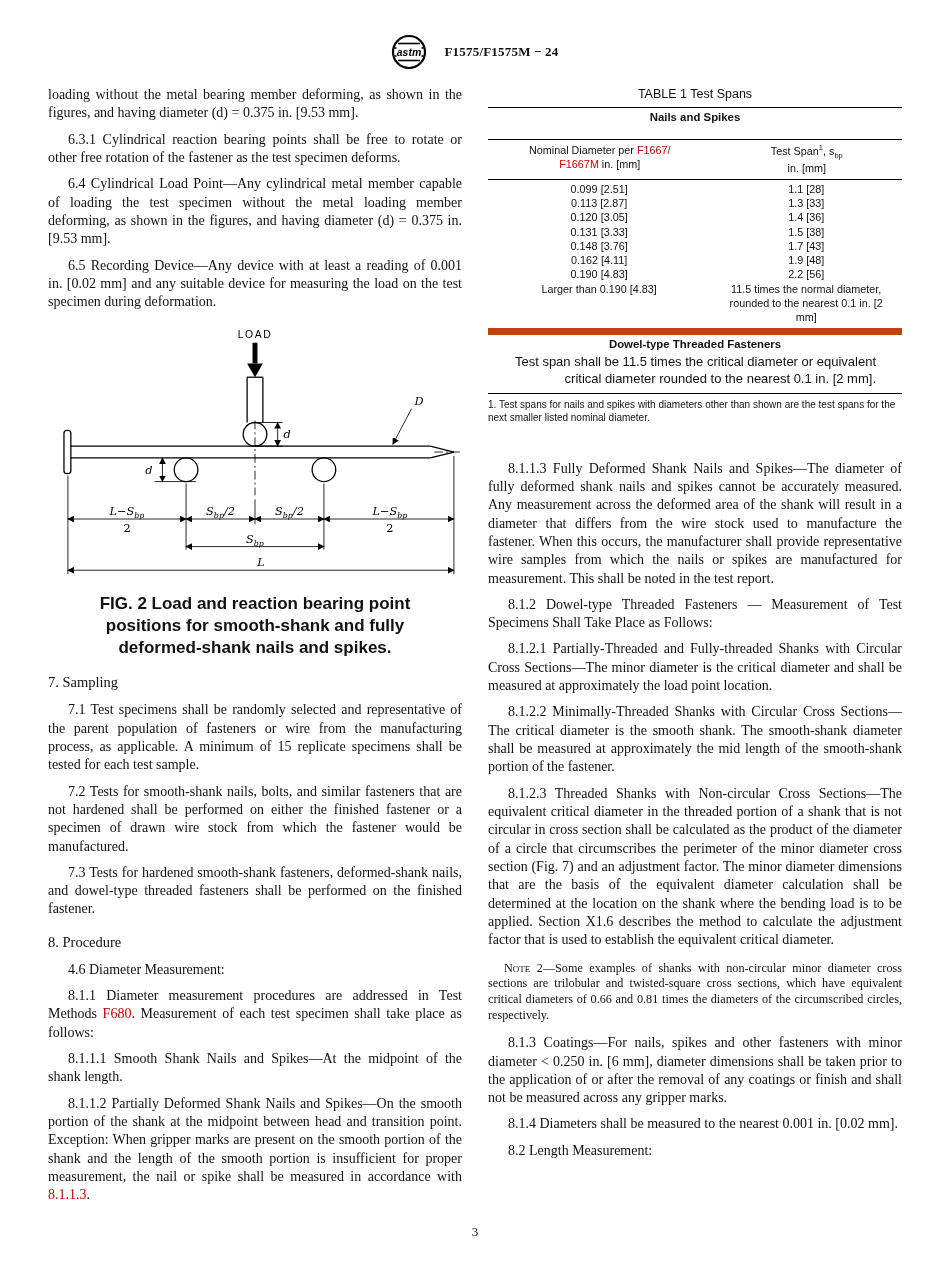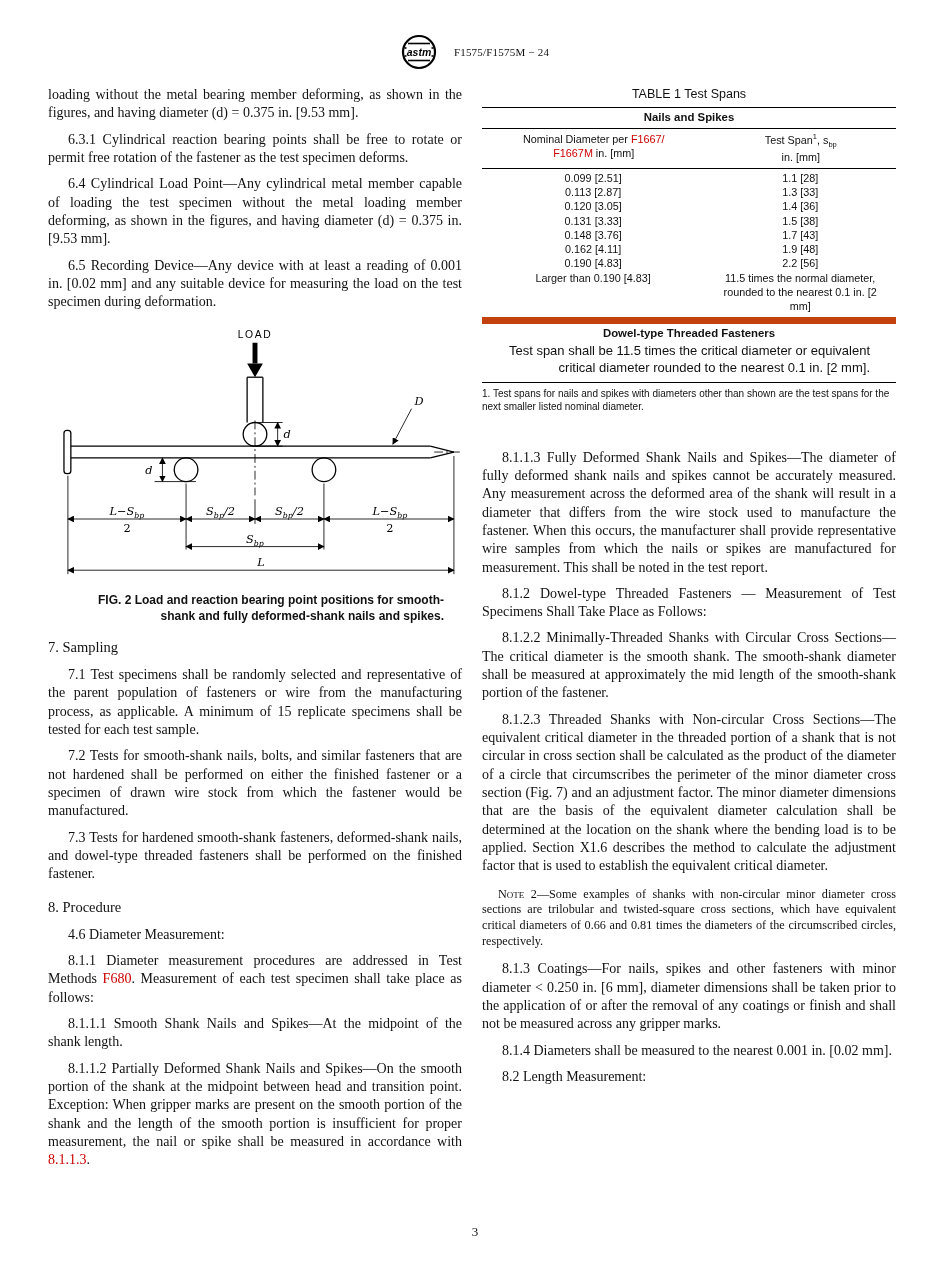--- a/index.html
+++ b/index.html
@@ -1,46 +1,46 @@
 <!DOCTYPE html>
 <html><head>
 <meta charset="utf-8">
 <style>
   html,body{margin:0;padding:0}
   body{width:950px;height:1272px;background:#fff;color:#111;position:relative;overflow:hidden;
        font-family:"Liberation Serif",serif;}
   .page{padding:34px 48px 0}
   .header{display:flex;align-items:center;justify-content:center;gap:17px;margin-bottom:16px}
-  .doc-title{font-weight:400;font-size:11px;letter-spacing:.2px}
-  .columns{display:flex;gap:20px}
+  .doc-title{font-weight:700;font-size:13px;letter-spacing:.2px}
+  .columns{display:flex;gap:26px}
   .col{width:414px;font-size:14px;line-height:1.31;text-align:justify}
   p{margin:0 0 8px;text-indent:20px}
   p.cont{text-indent:0}
   .sec-head{font-weight:400;margin:14px 0 9px;font-size:14.5px;text-align:left}
   .it{}
   .link{color:#cc0000;text-decoration:none;cursor:pointer}
   .note{font-size:12.2px;line-height:1.28;margin:11px 0;text-indent:16px}
   .nlabel{font-variant:small-caps}
 
   
   .figure-block{margin:14px 0 12px;text-indent:0;text-align:center}
-  .fig-caption{font-family:"Liberation Sans",sans-serif;font-weight:700;font-size:12px;
-               text-align:right;line-height:1.3;margin:4px 18px 0}
+  .fig-caption{font-family:"Liberation Sans",sans-serif;font-weight:700;font-size:17px;
+               text-align:center;line-height:1.3;margin:4px 18px 0}
   .fig-line{stroke:#000;stroke-width:1.3;fill:none}
   .fig-thin{stroke:#000;stroke-width:.85;fill:none}
   .fig-dash{stroke:#000;stroke-width:.85;fill:none;stroke-dasharray:9 3 2 3}
   .fig-text{font-family:"DejaVu Serif",serif;font-style:italic;font-size:11.5px;fill:#000}
   .fig-up{font-style:normal}
   .fig-sans{font-family:"Liberation Sans",sans-serif;font-size:10.5px;letter-spacing:1.6px;fill:#000}
 
   
   .table1{font-family:"Liberation Sans",sans-serif;margin-bottom:36px}
   .t-title{font-weight:400;font-size:12.5px;text-align:center;margin-bottom:5px}
   .t-box{border-top:1.3px solid #000}
-  .t-sec{font-weight:700;font-size:11.4px;text-align:center;padding:2px 0 3px;border-bottom:1px solid #000}
+  .t-sec{font-weight:700;font-size:11.4px;text-align:center;padding:2px 0 14px;border-bottom:1px solid #000}
   .t-sec.dowel{border-bottom:none;padding-bottom:1px}
   .t-headrow{display:flex;border-bottom:1px solid #000;padding:3px 0 4px}
   .t-h{font-size:10.8px;text-align:center;line-height:1.3}
   .c1{width:54%}.c2{width:46%}
   .t-body{padding:2px 0 4px;border-bottom:7px solid #c2410c}
   .t-row{display:flex}
   .t-c{font-size:10.8px;text-align:center;line-height:1.32;padding:0 8px}
   .t-dowel{font-size:13px;text-align:right;line-height:1.28;padding:1px 26px 5px;border-bottom:1.3px solid #000}
   .t-foot{font-size:10px;line-height:1.3;padding-top:4px;text-align:left}
   sup{font-size:7.5px;vertical-align:super}
@@ -66,21 +66,21 @@
     <span class="doc-title">F1575/F1575M − 24</span>
   </div>
 
   <div class="columns">
 
     <div class="col">
       <p class="cont">
         <span>loading without the metal bearing member deforming, as shown in the figures, and having diameter (d) = 0.375 in. [9.53 mm].</span>
       </p>
       <p>
-        <span>6.3.1 Cylindrical reaction bearing points shall be free to rotate or permit free rotation of the fastener as the test specimen deforms.</span>
+        <span>6.3.1 Cylindrical reaction bearing points shall be free to rotate or other free rotation of the fastener as the test specimen deforms.</span>
       </p>
       <p>
         <span>6.4 </span><span class="it">Cylindrical Load Point</span><span>—Any cylindrical metal member capable of loading the test specimen without the metal loading member deforming, as shown in the figures, and having diameter (d) = 0.375 in. [9.53 mm].</span>
       </p>
       <p>
         <span>6.5 </span><span class="it">Recording Device</span><span>—Any device with at least a reading of 0.001 in. [0.02 mm] and any suitable device for measuring the load on the test specimen during deformation.</span>
       </p>
 
       <div class="figure-block">
         <svg width="414" height="258" viewBox="0 0 420 262">
@@ -245,20 +245,23 @@
         <div class="t-foot">1. Test spans for nails and spikes with diameters other than shown are the test spans for the next smaller listed nominal diameter.</div>
       </div>
 
       <p>
         <span>8.1.1.3 </span><span class="it">Fully Deformed Shank Nails and Spikes</span><span>—The diameter of fully deformed shank nails and spikes cannot be accurately measured. Any measurement across the deformed area of the shank will result in a diameter that differs from the wire stock used to manufacture the fastener. When this occurs, the manufacturer shall provide representative wire samples from which the nails or spikes are manufactured for measurement. This shall be noted in the test report.</span>
       </p>
       <p>
         <span>8.1.2 </span><span class="it">Dowel-type Threaded Fasteners — Measurement of Test Specimens Shall Take Place as Follows:</span>
       </p>
       <p>
+        <span>8.1.2.1 </span><span class="it">Partially-Threaded and Fully-threaded Shanks with Circular Cross Sections</span><span>—The minor diameter is the critical diameter and shall be measured at approximately the load point location.</span>
+      </p>
+      <p>
         <span>8.1.2.2 </span><span class="it">Minimally-Threaded Shanks with Circular Cross Sections</span><span>—The critical diameter is the smooth shank. The smooth-shank diameter shall be measured at approximately the mid length of the smooth-shank portion of the fastener.</span>
       </p>
       <p>
         <span>8.1.2.3 </span><span class="it">Threaded Shanks with Non-circular Cross Sections</span><span>—The equivalent critical diameter in the threaded portion of a shank that is not circular in cross section shall be calculated as the product of the diameter of a circle that circumscribes the perimeter of the minor diameter cross section (Fig. 7) and an adjustment factor. The minor diameter dimensions that are the basis of the equivalent diameter calculation shall be determined at the location on the shank where the bending load is to be applied. Section X1.6 describes the method to calculate the adjustment factor that is used to establish the equivalent critical diameter.</span>
       </p>
       <p class="note">
         <span class="nlabel">Note 2</span><span>—Some examples of shanks with non-circular minor diameter cross sections are trilobular and twisted-square cross sections, which have equivalent critical diameters of 0.66 and 0.81 times the diameters of the circumscribed circles, respectively.</span>
       </p>
       <p>
         <span>8.1.3 </span><span class="it">Coatings</span><span>—For nails, spikes and other fasteners with minor diameter &lt; 0.250 in. [6 mm], diameter dimensions shall be taken prior to the application of or after the removal of any coatings or finish and shall not be measured across any gripper marks.</span>

